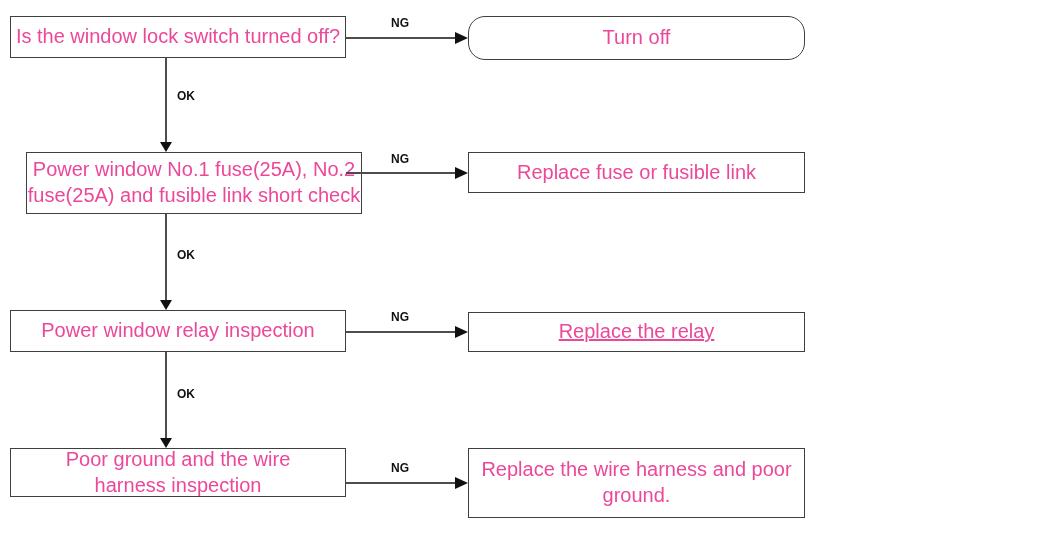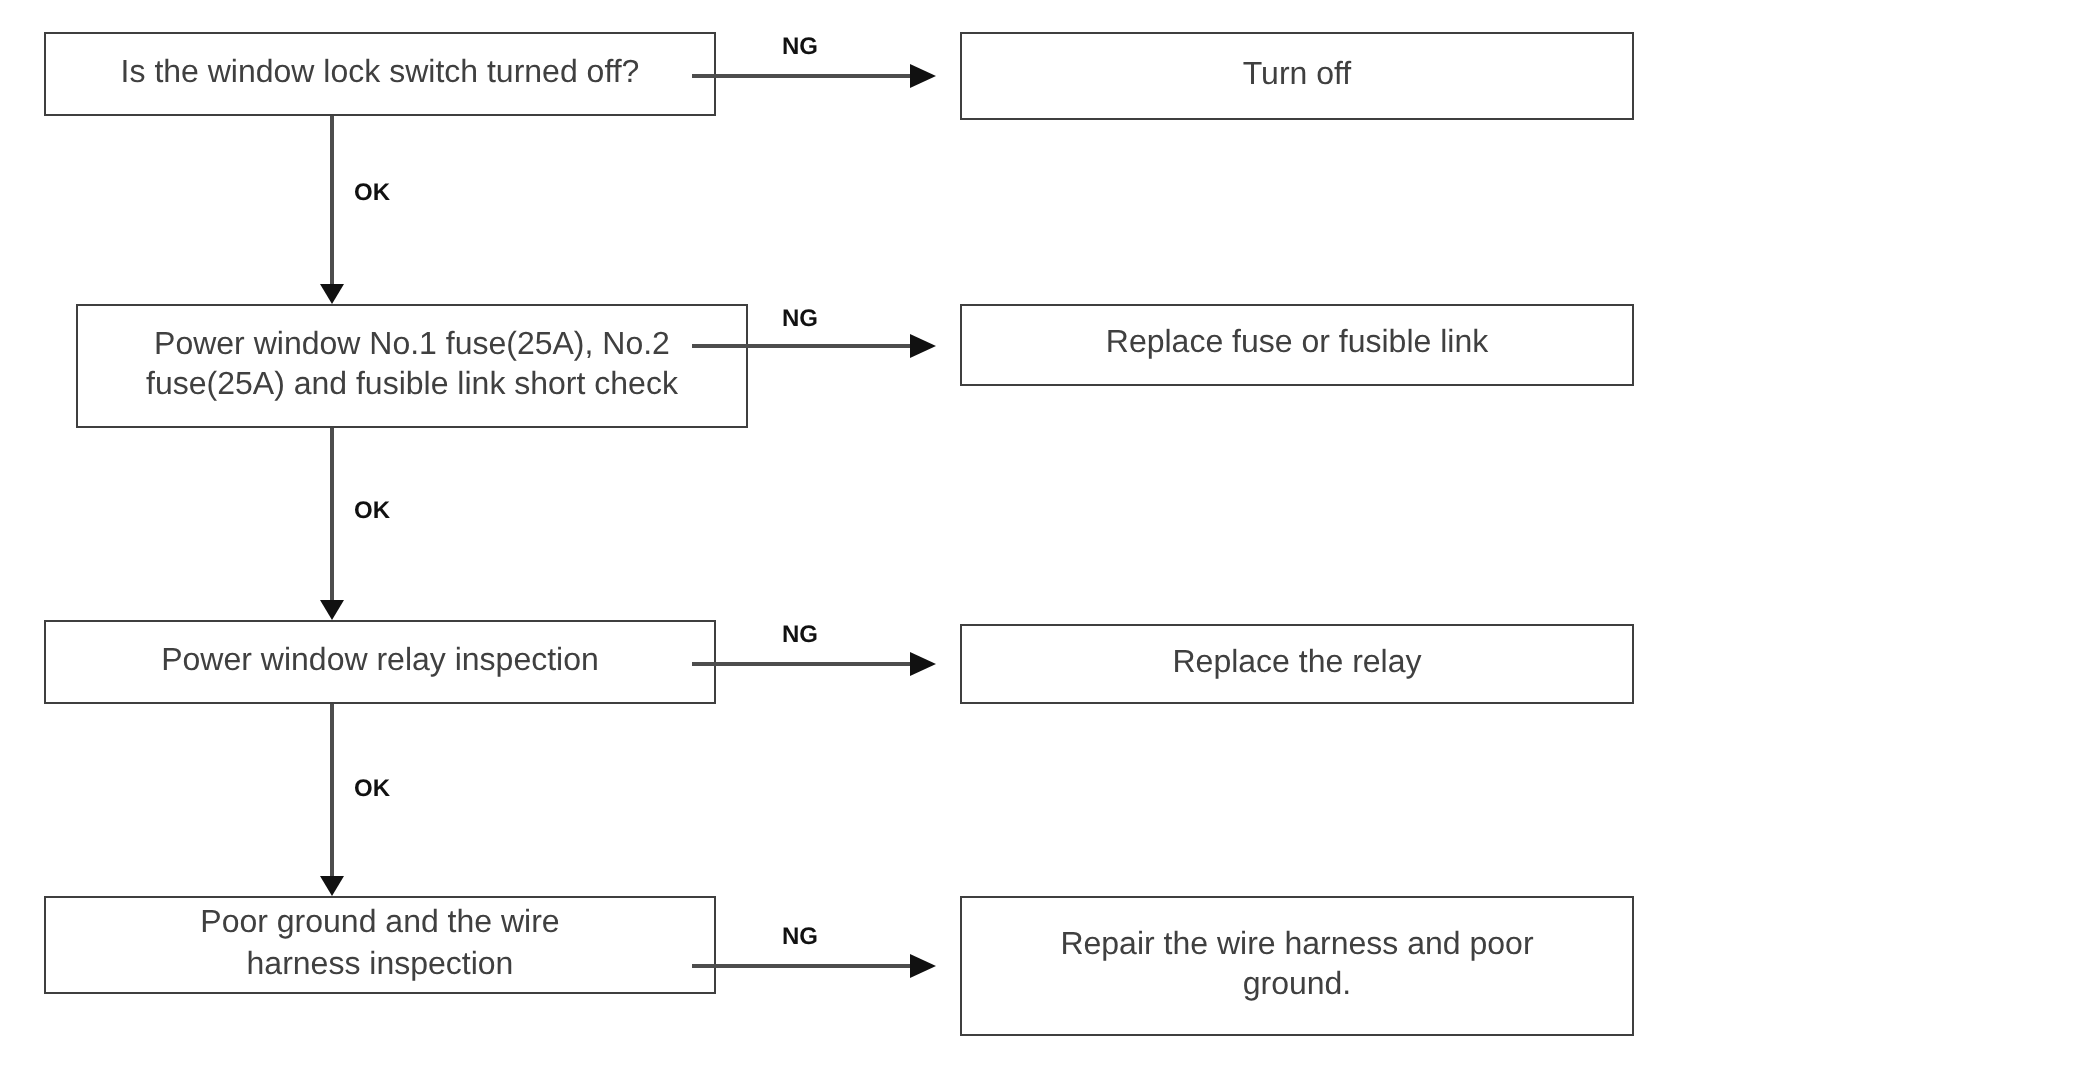--- a/index.html
+++ b/index.html
@@ -18,25 +18,24 @@
   }
   .box {
     position: absolute;
     box-sizing: border-box;
     border: 1.5px solid #3f3f3f;
     background: #ffffff;
     display: flex;
     align-items: center;
     justify-content: center;
     text-align: center;
-    font-size: 16px;
+    font-size: 20px;
     line-height: 1.28;
     white-space: pre-line;
-    color: #404040;
-    margin-left: 12px;
+    color: #ec4899;
   }
   .lbl {
     position: absolute;
     font-size: 12px;
     font-weight: bold;
     color: #111111;
     line-height: 1;
   }
   .hline {
     position: absolute;
@@ -62,41 +61,41 @@
     position: absolute;
     width: 0; height: 0;
     border-left: 6px solid transparent;
     border-right: 6px solid transparent;
     border-top: 10px solid #111111;
   }
   .ng { width: 44px; text-align: center; }
 
   
   .b-l1 { left: 10px;  top: 16px;  width: 336px; height: 42px; }
-  .b-r1 { left: 468px; top: 16px;  width: 337px; height: 44px; }
+  .b-r1 { left: 468px; top: 16px;  width: 337px; height: 44px; border-radius: 17px; }
   .h-1  { top: 37px; }
   .ar-1 { left: 455px; top: 32px; }
   .ng-1 { left: 378px; top: 17px; }
   .v-1  { top: 58px;  height: 86px; }
   .ad-1 { left: 160px; top: 142px; }
   .ok-1 { left: 177px; top: 90px; }
 
   
   .b-l2 { left: 26px;  top: 152px; width: 336px; height: 62px; }
   .b-r2 { left: 468px; top: 152px; width: 337px; height: 41px; }
   .h-2  { top: 172px; }
   .ar-2 { left: 455px; top: 167px; }
   .ng-2 { left: 378px; top: 153px; }
   .v-2  { top: 214px; height: 87px; }
   .ad-2 { left: 160px; top: 300px; }
   .ok-2 { left: 177px; top: 249px; }
 
   
   .b-l3 { left: 10px;  top: 310px; width: 336px; height: 42px; }
-  .b-r3 { left: 468px; top: 312px; width: 337px; height: 40px; }
+  .b-r3 { left: 468px; top: 312px; width: 337px; height: 40px; text-decoration: underline; }
   .h-3  { top: 331px; }
   .ar-3 { left: 455px; top: 326px; }
   .ng-3 { left: 378px; top: 311px; }
   .v-3  { top: 352px; height: 87px; }
   .ad-3 { left: 160px; top: 438px; }
   .ok-3 { left: 177px; top: 388px; }
 
   
   .b-l4 { left: 10px;  top: 448px; width: 336px; height: 49px; }
   .b-r4 { left: 468px; top: 448px; width: 337px; height: 70px; }
@@ -138,16 +137,16 @@
 
   <div class="vline v-3"></div>
   <div class="arr-d ad-3"></div>
   <div class="lbl ok-3">OK</div>
 
   <div class="box b-l4">Poor ground and the wire
 harness inspection</div>
   <div class="hline h-4"></div>
   <div class="arr-r ar-4"></div>
   <div class="lbl ng ng-4">NG</div>
-  <div class="box b-r4">Repair the wire harness and poor
+  <div class="box b-r4">Replace the wire harness and poor
 ground.</div>
 
 </div>
 
 </body></html>

